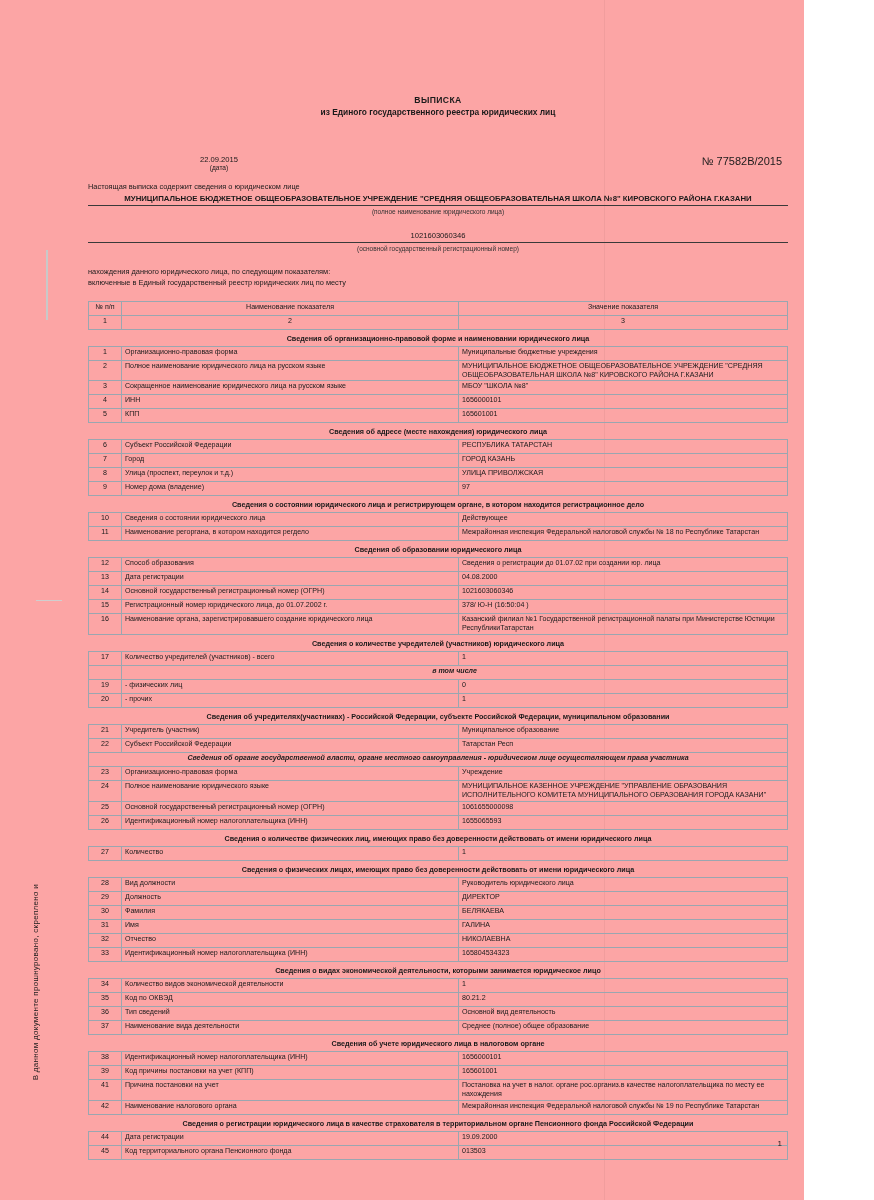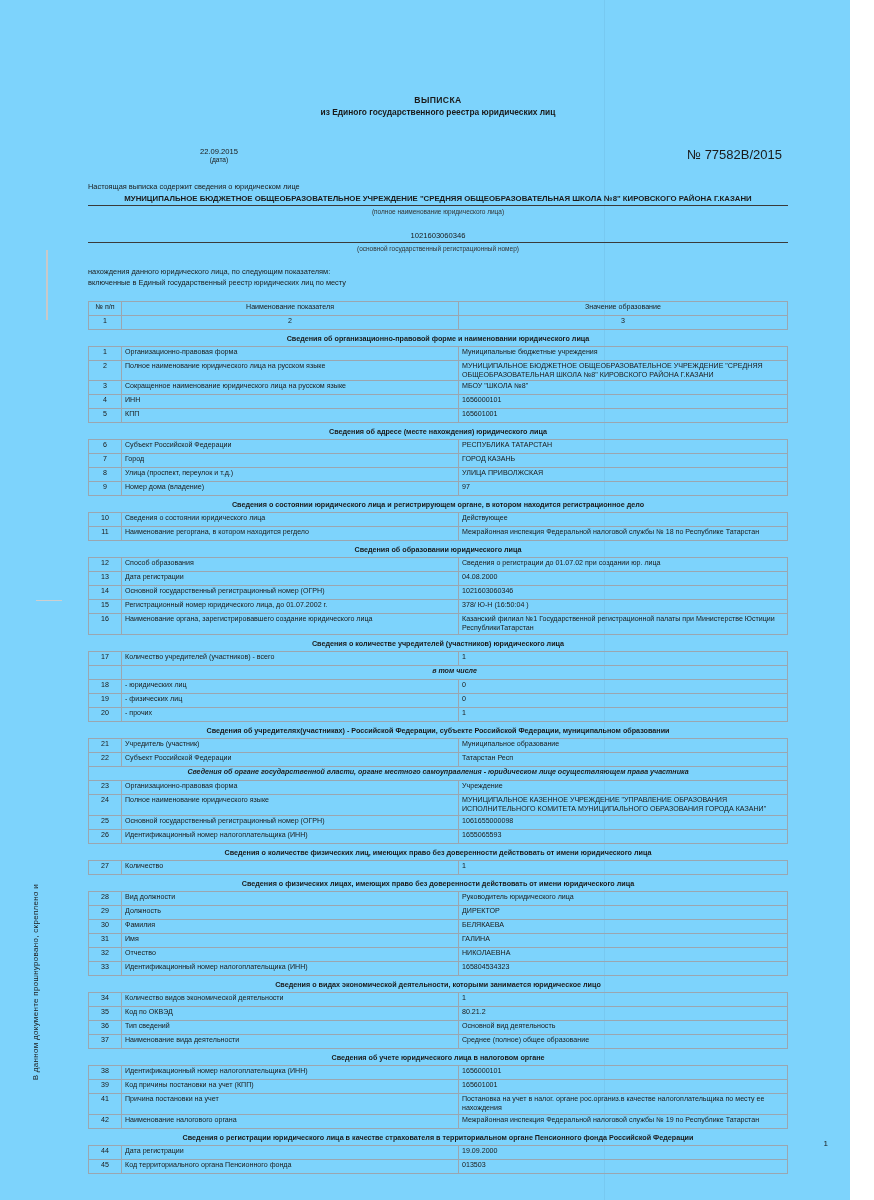--- a/index.html
+++ b/index.html
@@ -8,23 +8,22 @@
     background: #ffffff;
   }
   body {
     font-family: "Liberation Sans", sans-serif;
     color: #1a1a1a;
   }
   .page {
     position: relative;
     width: 804px;
     height: 1200px;
-    background: #7dd3fc;
+    background: #fca5a5;
     overflow: hidden;
-    padding-left: 46px;
   }
   .sheet {
     position: absolute;
     left: 88px;
     top: 72px;
     width: 700px;
   }
   .title-block {
     text-align: center;
     font-size: 8.5px;
@@ -35,29 +34,29 @@
   .title-sub { font-weight: bold; font-size: 8.4px; }
   .meta-row {
     position: relative;
     margin-top: 24px;
     height: 24px;
     font-size: 7.6px;
   }
   .meta-date {
     position: absolute;
     left: 112px;
-    top: 4px;
+    top: 12px;
     text-align: center;
   }
   .meta-date .lbl { font-size: 6.6px; }
   .meta-num {
     position: absolute;
     right: 6px;
-    top: 4px;
-    font-size: 13px;
+    top: 12px;
+    font-size: 11px;
   }
   .para {
     font-size: 7.4px;
     line-height: 1.5;
     margin-top: 14px;
   }
   .org-line {
     text-align: center;
     font-weight: bold;
     font-size: 7.8px;
@@ -194,21 +193,21 @@
     <div class="para2">
       <div>нахождения данного юридического лица, по следующим показателям:</div>
       <div>включенные в Единый государственный реестр юридических лиц по месту</div>
     </div>
 
     <table class="main">
       <tbody id="table-body">
           <tr class="hdr">
             <td class="num">№ п/п</td>
             <td class="name">Наименование показателя</td>
-            <td class="val">Значение образование</td>
+            <td class="val">Значение показателя</td>
           </tr>
           <tr class="colnum">
             <td class="num">1</td>
             <td class="name">2</td>
             <td class="val">3</td>
           </tr>
           <tr class="section">
             <td colspan="3">Сведения об организационно-правовой форме и наименовании юридического лица</td>
           </tr>
           <tr>
@@ -306,25 +305,20 @@
           <tr>
             <td class="num">17</td>
             <td class="name">Количество учредителей (участников) - всего</td>
             <td class="val">1</td>
           </tr>
           <tr>
             <td class="num"></td>
             <td class="name italic-center" colspan="2">в том числе</td>
           </tr>
           <tr>
-            <td class="num">18</td>
-            <td class="name">- юридических лиц</td>
-            <td class="val">0</td>
-          </tr>
-          <tr>
             <td class="num">19</td>
             <td class="name">- физических лиц</td>
             <td class="val">0</td>
           </tr>
           <tr>
             <td class="num">20</td>
             <td class="name">- прочих</td>
             <td class="val">1</td>
           </tr>
           <tr class="section">

